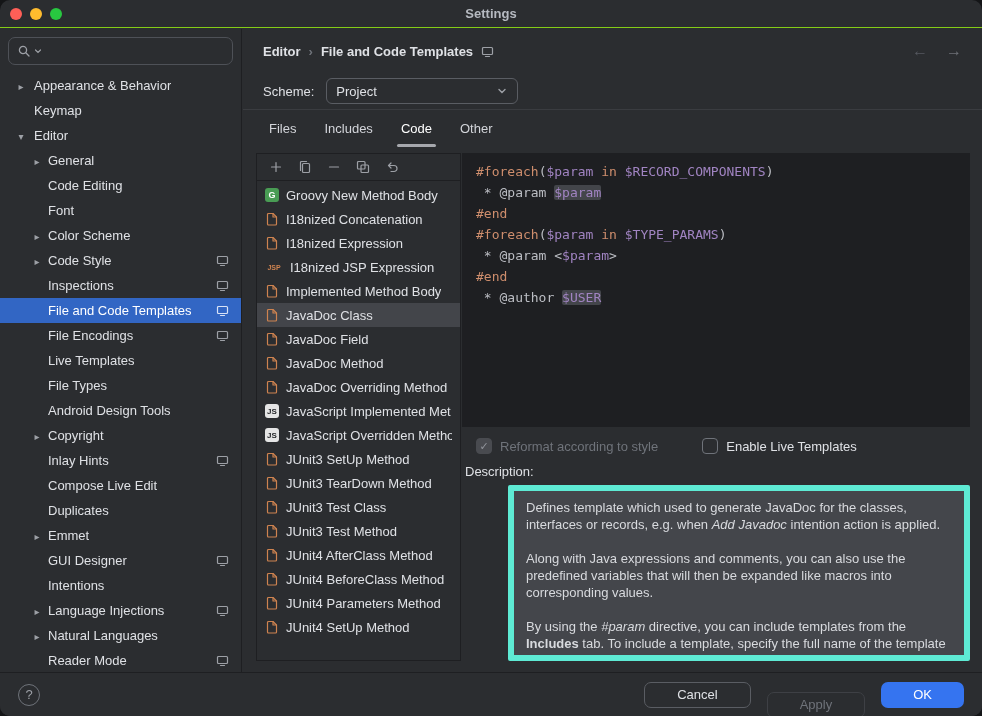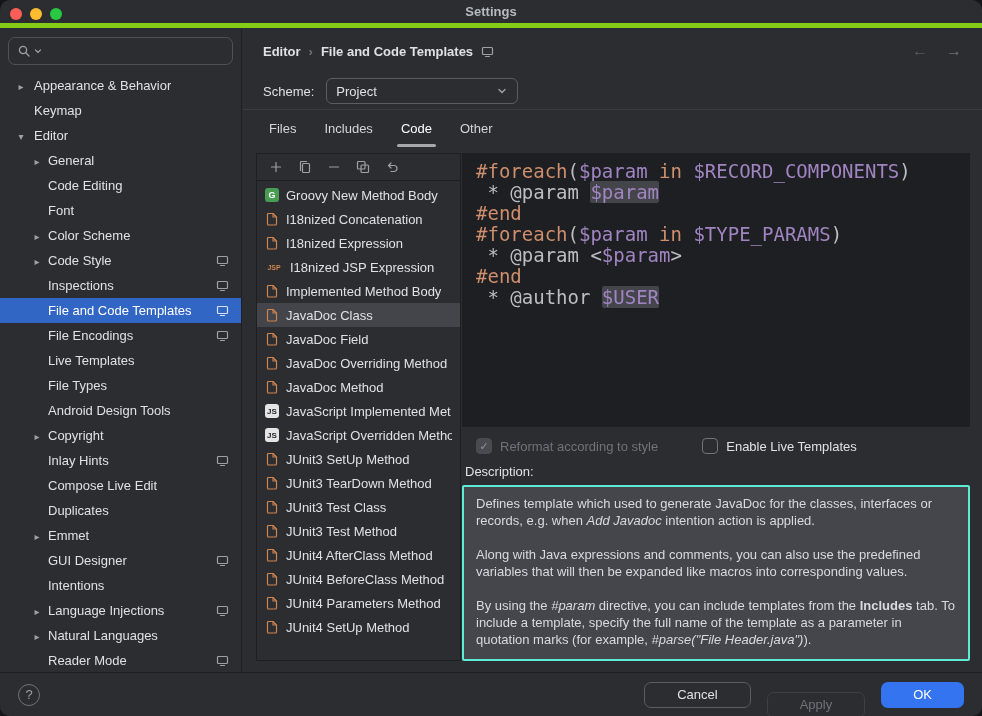--- a/index.html
+++ b/index.html
@@ -4,21 +4,21 @@
 <style>
   * { box-sizing: border-box; }
   html,body { margin:0; padding:0; background:#141517; }
   body { font-family:"Liberation Sans","DejaVu Sans",sans-serif; }
 
   .window { position:relative; width:982px; height:716px; background:#2b2d30;
             color:#dfe1e5; font-size:13px; border-radius:10px; overflow:hidden; }
 
   
   .titlebar { position:absolute; top:0; left:0; right:0; height:28px;
-              border-bottom:5px solid #84cc16; display:flex; align-items:center; justify-content:center; }
+              border-bottom:1px solid #84cc16; display:flex; align-items:center; justify-content:center; }
   .traffic { position:absolute; left:10px; top:8px; display:flex; gap:8px; }
   .dot { width:12px; height:12px; border-radius:50%; }
   .dot.red { background:#ff5f57; } .dot.yellow { background:#febc2e; } .dot.green { background:#28c840; }
   .titlebar-title { font-weight:bold; color:#b6bac1; }
 
   
   .sidebar { position:absolute; top:29px; left:0; width:242px; bottom:44px;
              border-right:1px solid #1e1f22; overflow:hidden; }
   .searchbox { margin:8px; height:28px; border:1px solid #4e5157; border-radius:7px;
                display:flex; align-items:center; padding:0 8px; gap:3px; color:#9da0a6; }
@@ -73,36 +73,36 @@
   .badge { width:14px; height:14px; flex:none; border-radius:3px; font-weight:bold;
            display:flex; align-items:center; justify-content:center; }
   .badge.groovy { background:#499C54; color:#fff; font-size:9px; }
   .badge.js { background:#e5e5e5; color:#26282b; font-size:8px; }
   .badge.jsp { background:transparent; color:#CE8350; font-size:7px; width:18px; }
   .tpl-file svg { stroke:#CE8350; }
 
   
   .right-col { flex:1; margin-left:1px; display:flex; flex-direction:column; min-width:0; min-height:0; }
   .editor { height:274px; flex:none; background:#1e1f22; padding:8px 14px; overflow:hidden;
-            font-family:"DejaVu Sans Mono","Liberation Mono",monospace; font-size:19px; line-height:21px; }
+            font-family:"DejaVu Sans Mono","Liberation Mono",monospace; font-size:13px; line-height:21px; }
   .code-line { white-space:pre; height:21px; }
   .seg-d { color:var(--code-d); } .seg-v { color:var(--code-v); } .seg-p { color:var(--code-p); }
   .seg-vh { color:var(--code-v); background:var(--code-vh-bg); border-radius:2px; }
 
   .opts-row { flex:none; display:flex; align-items:center; gap:44px; padding:11px 0 5px 14px; }
   .check { display:flex; align-items:center; gap:8px; cursor:default; }
   .box { width:16px; height:16px; flex:none; border:1px solid #6f737a; border-radius:4px;
          display:flex; align-items:center; justify-content:center; font-size:11px; }
   .box.checked::after { content:"✓"; }
   .check.disabled { color:#6f737a; }
   .check.disabled .box.checked { background:#494b50; border-color:#494b50; color:#92959c; }
 
   .desc-label { flex:none; padding:5px 0 6px 3px; color:#dfe1e5; }
-  .desc-box { flex:1; background:#44464b; border:2px solid #5eead4; border-radius:2px;
-              padding:8px 12px; color:#d8dade; font-size:13px; line-height:17px; overflow:hidden; }
+  .desc-box { flex:1; background:#44464b; border:6px solid #5eead4; border-radius:2px;
+              padding:8px 12px; color:#d8dade; font-size:13px; line-height:17px; overflow:hidden;margin-left:46px; }
   .desc-p { margin:0 0 17px 0; }
   .desc-p:last-child { margin-bottom:0; }
   .it { font-style:italic; } .bd { font-weight:bold; }
 
   
   .footer { position:absolute; left:0; right:0; bottom:0; height:44px; background:#2b2d30;
             border-top:1px solid #1e1f22; display:flex; align-items:center; padding:0 18px; gap:16px; }
   .help { width:22px; height:22px; border-radius:50%; border:1px solid #6f737a; color:#9da0a6;
           display:flex; align-items:center; justify-content:center; font-size:13px; }
   .spacer { flex:1; }
@@ -409,30 +409,30 @@
               </span>
               <span class="tpl-label">JavaDoc Field</span>
             </div>
             <div class="tpl-row">
               <span class="icon tpl-file">
                 <svg viewBox="0 0 14 14" width="14" height="14" fill="none" stroke="#9DA0A6" stroke-width="1.2" stroke-linecap="round" stroke-linejoin="round">
                   <path d="M3.5 1.5h4.5L11.5 5v7a1 1 0 0 1-1 1h-7a1 1 0 0 1-1-1V2.5a1 1 0 0 1 1-1z"></path>
                   <path d="M8 1.5V5h3.5"></path>
                 </svg>
               </span>
+              <span class="tpl-label">JavaDoc Method</span>
+            </div>
+            <div class="tpl-row">
+              <span class="icon tpl-file">
+                <svg viewBox="0 0 14 14" width="14" height="14" fill="none" stroke="#9DA0A6" stroke-width="1.2" stroke-linecap="round" stroke-linejoin="round">
+                  <path d="M3.5 1.5h4.5L11.5 5v7a1 1 0 0 1-1 1h-7a1 1 0 0 1-1-1V2.5a1 1 0 0 1 1-1z"></path>
+                  <path d="M8 1.5V5h3.5"></path>
+                </svg>
+              </span>
               <span class="tpl-label">JavaDoc Overriding Method</span>
-            </div>
-            <div class="tpl-row">
-              <span class="icon tpl-file">
-                <svg viewBox="0 0 14 14" width="14" height="14" fill="none" stroke="#9DA0A6" stroke-width="1.2" stroke-linecap="round" stroke-linejoin="round">
-                  <path d="M3.5 1.5h4.5L11.5 5v7a1 1 0 0 1-1 1h-7a1 1 0 0 1-1-1V2.5a1 1 0 0 1 1-1z"></path>
-                  <path d="M8 1.5V5h3.5"></path>
-                </svg>
-              </span>
-              <span class="tpl-label">JavaDoc Method</span>
             </div>
             <div class="tpl-row">
               <span class="badge js">JS</span>
               <span class="tpl-label">JavaScript Implemented Met</span>
             </div>
             <div class="tpl-row">
               <span class="badge js">JS</span>
               <span class="tpl-label">JavaScript Overridden Metho</span>
             </div>
             <div class="tpl-row">

